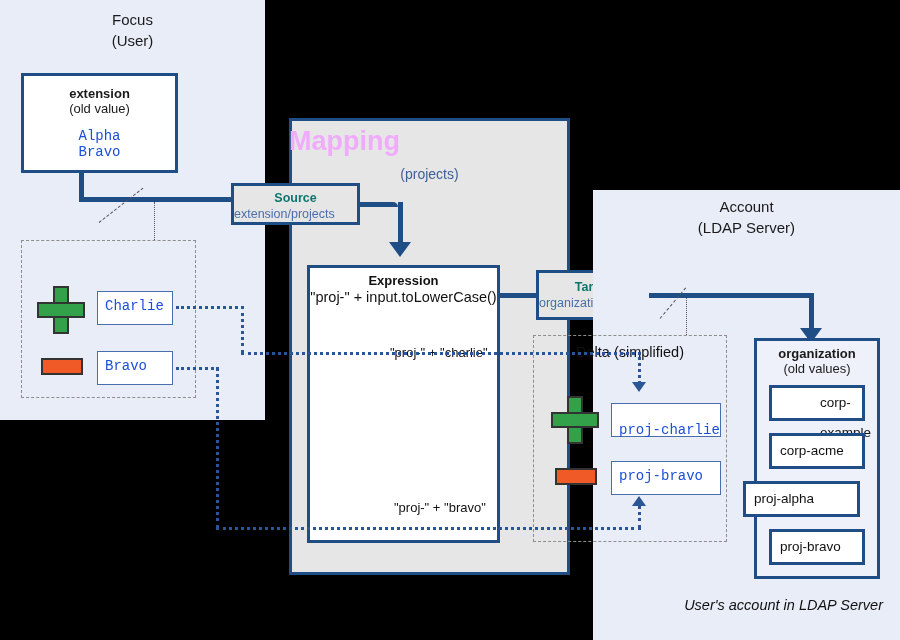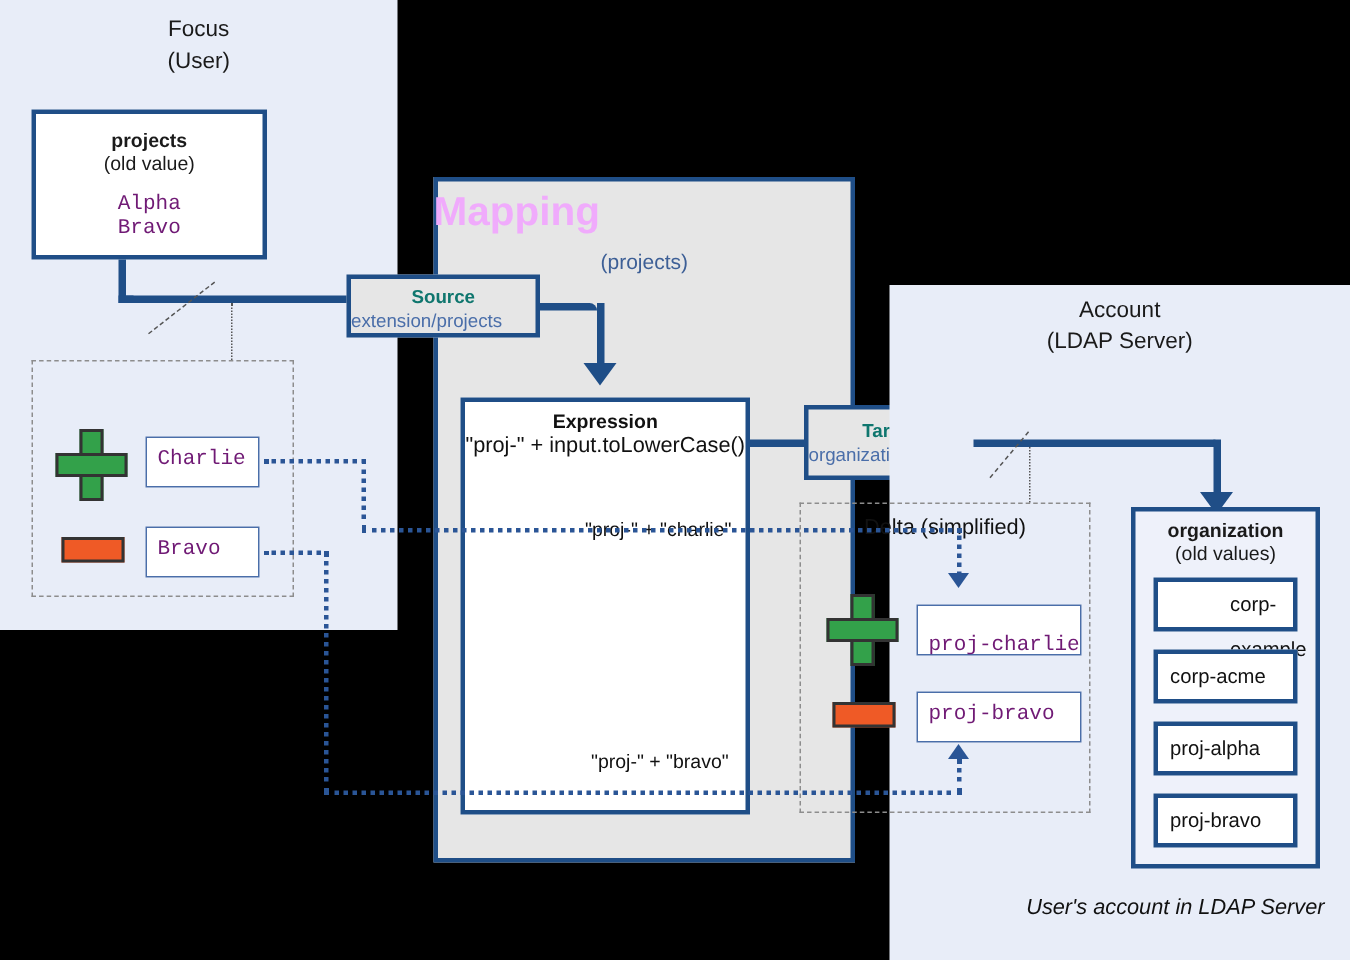--- a/index.html
+++ b/index.html
@@ -13,21 +13,21 @@
 
   
   .box{position:absolute;box-sizing:border-box;}
   .thickbox{border:3px solid #1f4e87;background:#fff;}
   .graybox{border:3px solid #1f4e87;background:#e6e6e6;}
   .thinbox{border:1.5px solid #4a6ea9;background:#fff;}
   .dashbox{border:1.5px dashed #8d8d8d;background:transparent;}
 
   .lbl-title{font-weight:bold;font-size:13px;color:#1a1a1a;text-align:center;}
   .lbl-sub{font-size:13px;color:#1a1a1a;text-align:center;}
-  .mono{font-family:"Liberation Mono",monospace;font-size:14px;color:#701a75;}
+  .mono{font-family:"Liberation Mono",monospace;font-size:14px;color:#1d4ed8;}
 
   .ioTitle{font-weight:bold;font-size:12.5px;color:#0f766e;text-align:center;line-height:15px;}
   .ioSub{font-size:12.5px;color:#4a6ea9;text-align:left;line-height:16px;}
 
   .mapping-h1{position:absolute;width:100%;
       font-size:27px;font-weight:bold;color:#f0abfc;}
   .mapping-h2{position:absolute;width:100%;text-align:center;
       font-size:14px;color:#3d5f96;}
 
   .expr-name{position:absolute;width:100%;text-align:center;
@@ -75,21 +75,21 @@
 <div id="stage">
 
   <div class="panel" style="left:0;top:0;width:265px;height:420px;">
   </div>
   <div class="panel-title" style="left:0;top:9px;width:265px;">
     <div>Focus</div>
     <div>(User)</div>
   </div>
 
   <div class="box thickbox" style="left:21px;top:73px;width:157px;height:100px;">
-    <div class="lbl-title" style="margin-top:10px;">projects</div>
+    <div class="lbl-title" style="margin-top:10px;">extension</div>
     <div class="lbl-sub">(old value)</div>
     <div class="mono" style="text-align:center;margin-top:12px;">Alpha</div>
     <div class="mono" style="text-align:center;">Bravo</div>
   </div>
 
   <div class="solid" style="left:79px;top:173px;width:5px;height:29px;"></div>
   <div class="solid" style="left:79px;top:197px;width:10px;height:5px;border-bottom-left-radius:0;"></div>
   <div class="solid" style="left:84px;top:197px;width:148px;height:5px;"></div>
 
   <div class="box dashbox" style="left:21px;top:240px;width:175px;height:158px;"></div>
@@ -165,21 +165,21 @@
   <div class="box thinbox" style="left:611px;top:461px;width:110px;height:34px;">
     <div class="mono" style="padding:6px 0 0 7px;">proj-bravo</div>
   </div>
 
   <div class="box thickbox" style="left:754px;top:338px;width:126px;height:241px;background:#eef1fa;"></div>
   <div class="lbl-title" style="position:absolute;left:754px;top:346px;width:126px;">organization</div>
   <div class="lbl-sub" style="position:absolute;left:754px;top:361px;width:126px;">(old values)</div>
 
   <div class="orgval" style="left:769px;top:385px;width:96px;height:36px;padding-left:48px;">corp-example</div>
   <div class="orgval" style="left:769px;top:433px;width:96px;height:36px;">corp-acme</div>
-  <div class="orgval" style="left:769px;top:481px;width:96px;height:36px;">proj-alpha</div>
+  <div class="orgval" style="left:743px;top:481px;width:117px;height:36px;">proj-alpha</div>
   <div class="orgval" style="left:769px;top:529px;width:96px;height:36px;">proj-bravo</div>
 
   <div class="footnote" style="left:593px;top:597px;width:290px;">User's account in LDAP Server</div>
 
   <div class="dot-h" style="left:176px;top:306px;width:68px;"></div>
   <div class="dot-v" style="left:241px;top:306px;height:47px;"></div>
   <div class="dot-h" style="left:241px;top:352px;width:400px;"></div>
   <div class="dot-v" style="left:638px;top:352px;height:32px;"></div>
   <div class="darr-d" style="left:632px;top:382px;"></div>
 

